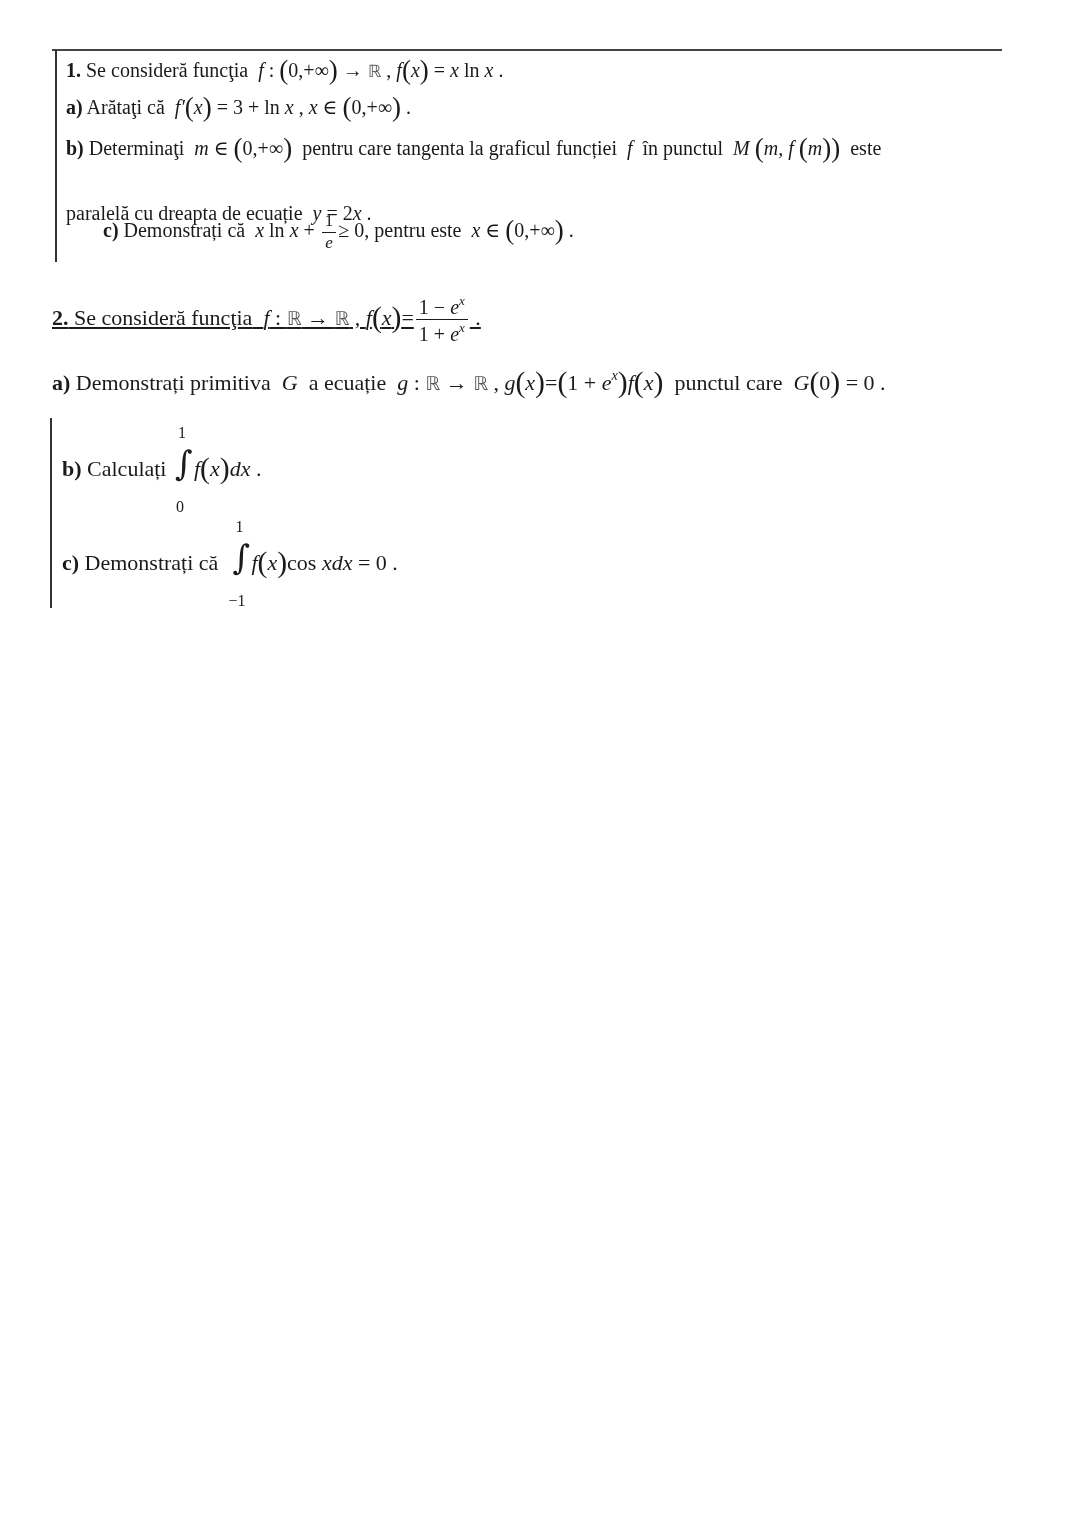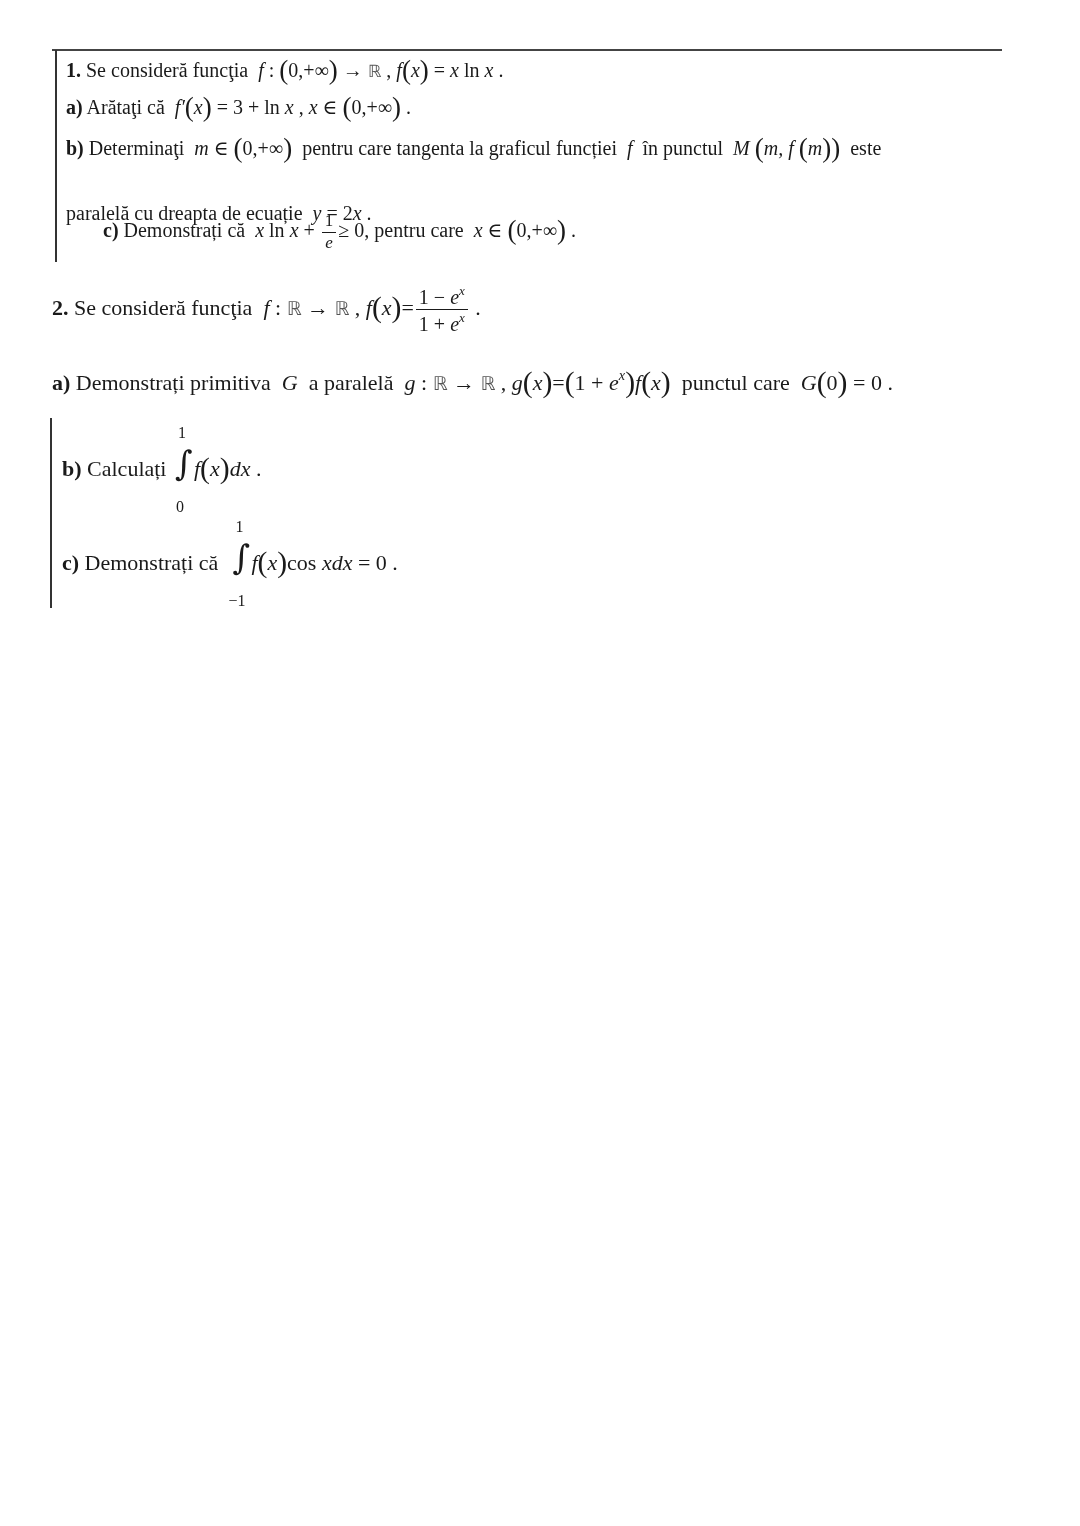--- a/index.html
+++ b/index.html
@@ -57,35 +57,35 @@
   &nbsp;<span>este</span>
 </div>
 <div class="line" style="left:66px; top:173px;margin-top:28px;">
   <span>paralelă cu dreapta de ecuație</span>
   &nbsp;<span class="m">y<span class="r"> = 2</span>x<span class="r"> .</span></span>
 </div>
 
 <div class="line" style="left:66px; top:212px;margin-left:37px;">
   <b>c)</b>
   <span>Demonstrați că</span>
-  &nbsp;<span class="m">x<span class="r"> ln </span>x<span class="r"> + </span><span class="frac" style="font-size:17px;"><span class="num r">1</span><span class="den">e</span></span><span class="r">≥ 0</span></span><span>, pentru care</span>
+  &nbsp;<span class="m">x<span class="r"> ln </span>x<span class="r"> + </span><span class="frac" style="font-size:17px;"><span class="num r">1</span><span class="den">e</span></span><span class="r">≥ 0</span></span><span>, pentru este</span>
   &nbsp;<span class="m">x<span class="r"> ∈ <span class="par">(</span>0,+∞<span class="par">)</span> .</span></span>
 </div>
 
-<div class="line big" style="left:52px; top:284px;">
+<div class="line big" style="left:52px; top:294px;text-decoration:underline;">
   <b>2.</b>
   <span>Se consideră funcţia</span>
   &nbsp;<span class="m">f<span class="r"> : </span><span class="bb">ℝ</span><span class="r"> → </span><span class="bb">ℝ</span><span class="r"> , </span>f<span class="r par">(</span>x<span class="r par">)</span><span class="r">=</span><span class="frac" style="font-size:20px;"><span class="num"><span class="r">1 − </span>e<sup>x</sup></span><span class="den"><span class="r">1 + </span>e<sup>x</sup></span></span><span class="r"> .</span></span>
 </div>
 
 <div class="line big" style="left:52px; top:362px;">
   <b>a)</b>
   <span>Demonstrați primitiva</span>
   &nbsp;<span class="m">G</span>
-  &nbsp;<span>a paralelă</span>
+  &nbsp;<span>a ecuație</span>
   &nbsp;<span class="m">g<span class="r"> : </span><span class="bb">ℝ</span><span class="r"> → </span><span class="bb">ℝ</span><span class="r"> , </span>g<span class="r par">(</span>x<span class="r par">)</span><span class="r">=</span><span class="r par">(</span><span class="r">1 + </span>e<sup>x</sup><span class="r par">)</span>f<span class="r par">(</span>x<span class="r par">)</span></span>
   &nbsp;<span>punctul care</span>
   &nbsp;<span class="m">G<span class="r par">(</span><span class="r">0</span><span class="r par">)</span><span class="r"> = 0 .</span></span>
 </div>
 
 <div class="line big" style="left:62px; top:455px;">
   <b>b)</b>
   <span>Calculați</span>
   <span class="intg"><span class="sym">∫</span><span class="up">1</span><span class="lo">0</span></span><span class="m">f<span class="r par">(</span>x<span class="r par">)</span>dx<span class="r"> .</span></span>
 </div>

